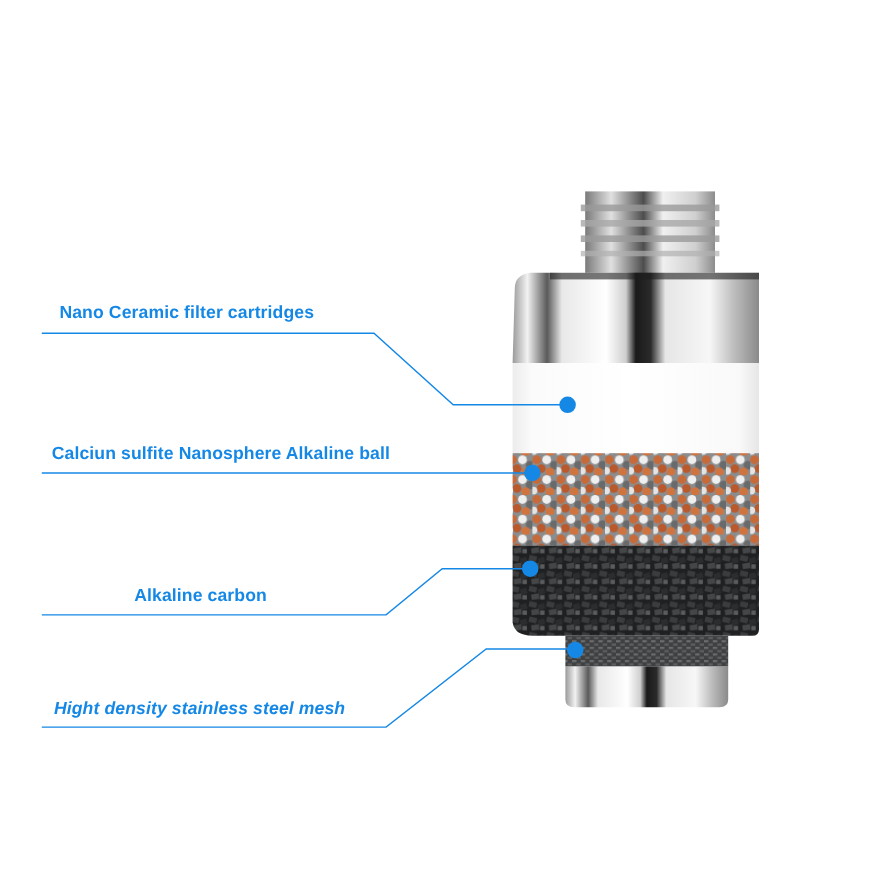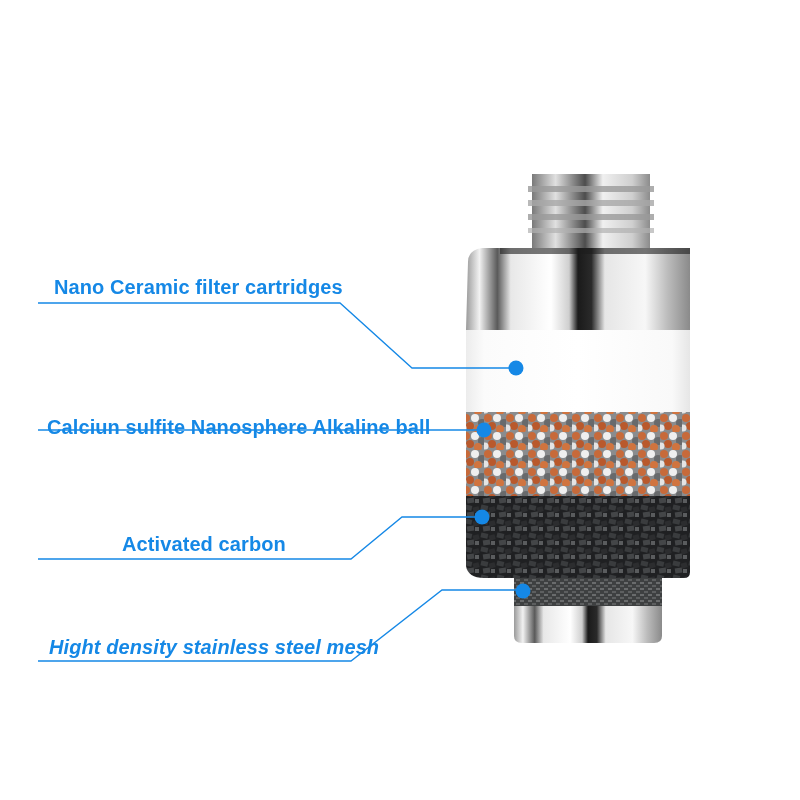--- a/index.html
+++ b/index.html
@@ -1,17 +1,17 @@
 <!DOCTYPE html>
 <html><head>
 <meta charset="utf-8">
 <style>
   html,body{margin:0;padding:0;background:#ffffff;}
   body{width:800px;height:800px;position:relative;overflow:hidden;font-family:"Liberation Sans",sans-serif;}
-  .label{position:absolute;color:#1588e6;font-weight:bold;font-size:20px;white-space:nowrap;letter-spacing:0.1px;text-align:right;}
+  .label{position:absolute;color:#1588e6;font-weight:bold;font-size:16px;white-space:nowrap;letter-spacing:0.1px;text-align:right;}
   svg{position:absolute;left:0;top:0;}
 </style>
 </head>
 <body>
 
 <svg width="800" height="800" viewBox="0 0 800 800">
   <defs>
     <linearGradient id="chrome" x1="0" y1="0" x2="1" y2="0">
       <stop offset="0" stop-color="#9a9a9a"></stop>
       <stop offset="0.06" stop-color="#f2f2f2"></stop>
@@ -94,15 +94,15 @@
 
   <g fill="#1588e6">
     <circle cx="516" cy="368" r="7.5"></circle>
     <circle cx="484" cy="430" r="7.5"></circle>
     <circle cx="482" cy="517" r="7.5"></circle>
     <circle cx="523" cy="591" r="7.5"></circle>
   </g>
 </svg>
 
 <div class="label" style="left:54px;top:276px;">Nano Ceramic filter cartridges</div>
-<div class="label" style="left:47px;top:404px;margin-top:12px;">Calciun sulfite  Nanosphere  Alkaline ball</div>
-<div class="label" style="left:122px;top:533px;">Activated carbon</div>
+<div class="label" style="left:47px;top:404px;">Calciun sulfite  Nanosphere  Alkaline ball</div>
+<div class="label" style="left:122px;top:533px;">Alkaline carbon</div>
 <div class="label" style="left:49px;top:636px;font-style:italic;">Hight density stainless steel mesh</div>
 
 </body></html>

